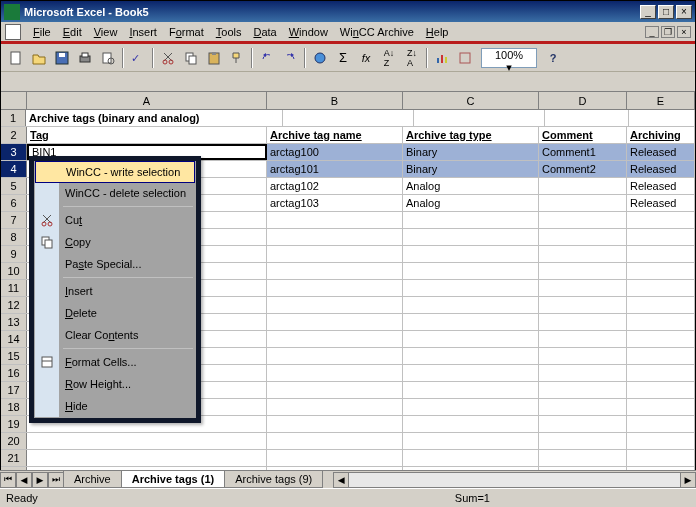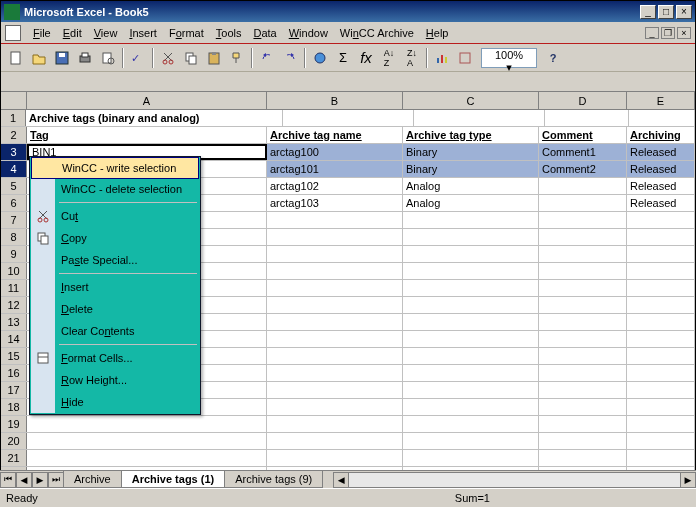--- a/index.html
+++ b/index.html
@@ -6,21 +6,21 @@
 body { background: #fff; width: 696px; height: 507px; overflow: hidden; border: 1px solid #000; }
 
 
 .titlebar { background: linear-gradient(#0a246a, #3a6ea5); color: #fff; height: 21px; display: flex; align-items: center; padding: 0 3px; }
 .titlebar .app-icon { width: 16px; height: 16px; background: #1a7a3a; margin-right: 4px; }
 .titlebar .title-text { flex: 1; font-weight: bold; }
 .titlebar .win-btns { display: flex; gap: 2px; }
 .titlebar .win-btn { width: 16px; height: 14px; background: #d4d0c8; border: 1px solid #fff; border-right-color:#404040; border-bottom-color:#404040; display:flex; align-items:center; justify-content:center; color:#000; font-size:10px; cursor:pointer;}
 
 
-.menubar { background: #d4d0c8; height: 22px; display: flex; align-items: center; padding: 0 4px; border-bottom: 1px solid #b91c1c; }
+.menubar { background: #d4d0c8; height: 22px; display: flex; align-items: center; padding: 0 4px; border-bottom: 3px solid #b91c1c; }
 .menubar .doc-icon { width: 16px; height: 16px; background: #fff; border:1px solid #666; margin-right: 6px; }
 .menubar .menu-item { padding: 3px 6px; cursor: pointer; }
 .menubar .menu-item span.u { text-decoration: underline; }
 .menubar .mdi-btns { margin-left:auto; display:flex; gap:2px;}
 .menubar .mdi-btn { width:14px; height:12px; border:1px solid #808080; background:#d4d0c8; font-size:9px; display:flex; align-items:center; justify-content:center; cursor:pointer;}
 
 
 .toolbar { background: #d4d0c8; height: 28px; display: flex; align-items: center; padding: 0 4px; border-bottom: 1px solid #aca899; gap: 1px; }
 .tool-btn { width: 22px; height: 22px; display:flex; align-items:center; justify-content:center; cursor:pointer; border:1px solid transparent;}
 .tool-sep { width: 6px; height:20px; border-left:1px solid #808080; border-right:1px solid #fff; margin:0 2px; width:2px;}
@@ -56,21 +56,21 @@
 .sheet-tab.active { background:#fff; font-weight:bold; z-index:2;}
 .hscroll { flex:1; margin-left:10px; display:flex; align-items:center; }
 .scroll-btn{width:16px;height:16px;background:#d4d0c8;border:1px solid #808080;display:flex;align-items:center;justify-content:center;font-size:9px;cursor:pointer;}
 .scroll-track{flex:1;height:16px;background:#e8e8e8;border-top:1px solid #808080;border-bottom:1px solid #808080;}
 
 
 .statusbar { position:absolute; bottom:0; left:0; right:0; height:19px; background:#d4d0c8; border-top:1px solid #fff; display:flex; align-items:center; padding:0 6px;}
 .statusbar .sum { margin-left:auto; margin-right:200px;}
 
 
-.context-menu { position:absolute; left:29px; top:156px; width:172px; background:#14b8a6; border:1px solid #0f172a; box-shadow:2px 2px 3px rgba(0,0,0,0.3); z-index:100; padding:1px;}
+.context-menu { position:absolute; left:29px; top:156px; width:172px; background:#a3a3a3; border:5px solid #0f172a; box-shadow:2px 2px 3px rgba(0,0,0,0.3); z-index:100; padding:1px;}
 .ctx-gutter { position:absolute; left:1px; top:1px; bottom:1px; width:24px; background:#d8e4f0;}
 .ctx-item { position:relative; height:22px; display:flex; align-items:center; padding-left:30px; cursor:pointer;}
 .ctx-item.highlight { background:#ffe7a2; border:1px solid #000080; margin:-1px 0;}
 .ctx-item .ico { position:absolute; left:4px; width:16px; height:16px; display:flex;align-items:center;justify-content:center; font-size:11px; color:#333;}
 .ctx-sep { height:1px; background:#c0c0c0; margin:2px 2px 2px 28px;}
 .ctx-item span.u { text-decoration:underline;}
 
 svg { display:block; }
 </style>
 </head>
@@ -182,21 +182,21 @@
   <div class="tool-sep"></div>
   <div class="tool-btn">
       <svg width="14" height="14">
         <circle cx="7" cy="7" r="5" fill="#4a90d9" stroke="#236"></circle>
       </svg>
     </div>
   <div class="tool-btn">
       <span style="font-size:13px;">Σ</span>
     </div>
   <div class="tool-btn">
-      <span style="font-style:italic;font-size:15px;">fx</span>
+      <span style="font-style:italic;font-size:11px;">fx</span>
     </div>
   <div class="tool-btn">
       <span style="font-size:9px;">A↓<br>Z</span>
     </div>
   <div class="tool-btn">
       <span style="font-size:9px;">Z↓<br>A</span>
     </div>
   <div class="tool-sep"></div>
   <div class="tool-btn">
       <svg width="14" height="14">

